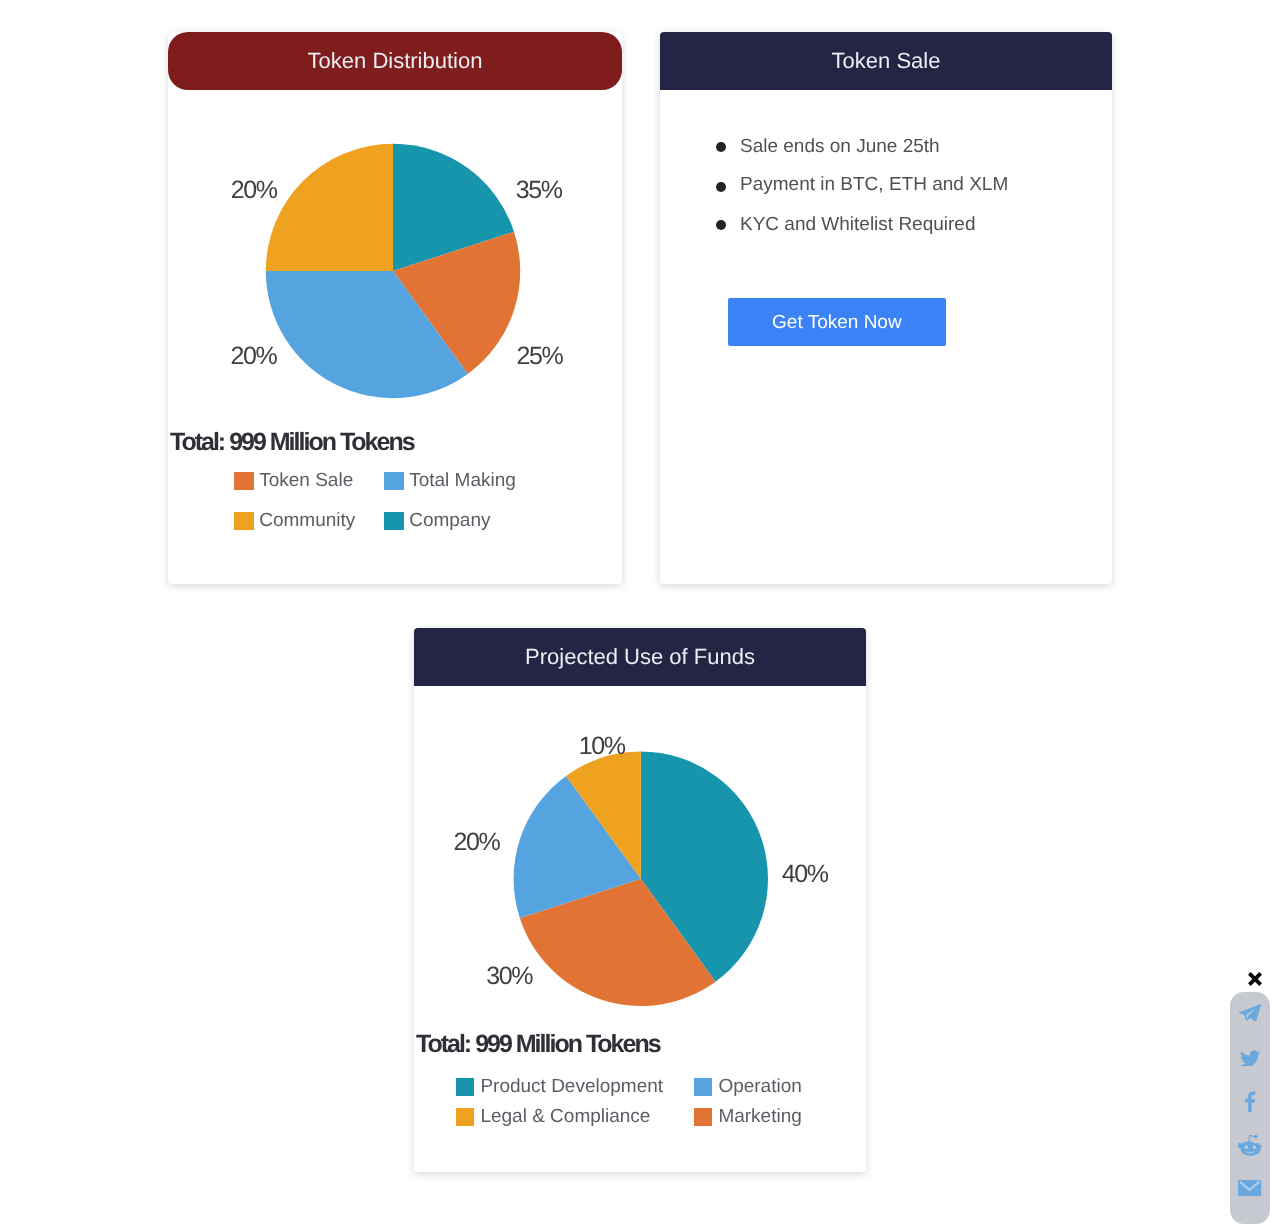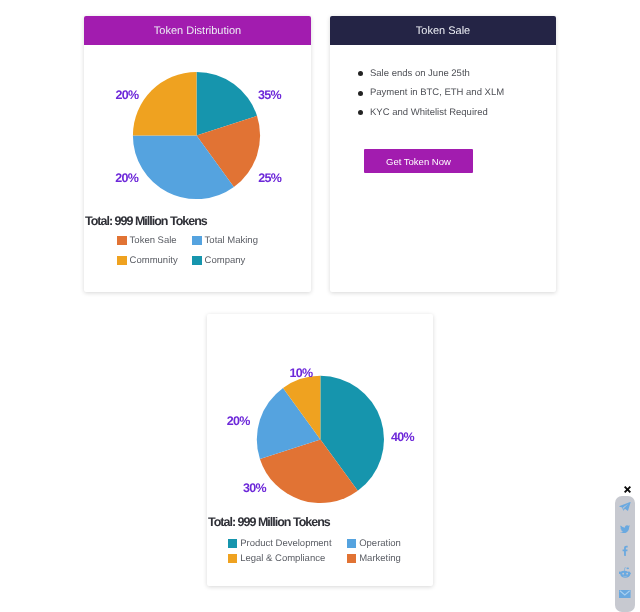--- a/index.html
+++ b/index.html
@@ -7,21 +7,21 @@
        font-family:"Liberation Sans",sans-serif;overflow:hidden;position:relative;
        -webkit-font-smoothing:antialiased;text-rendering:geometricPrecision;}
 
   .card{position:absolute;background:#ffffff;border-radius:2px;
         box-shadow:0 1px 4px rgba(0,0,0,0.16);}
   .card-header{background:#242445;color:#eceef4;text-align:center;
                font-size:11px;line-height:30px;height:29px;
                border-radius:2px 2px 0 0;letter-spacing:0;}
 
   .pie-wrap{position:relative;}
-  .pie-label{position:absolute;font-size:12.5px;font-weight:bold;color:#6d28d9;
+  .pie-label{position:absolute;font-size:12.5px;font-weight:normal;color:#404040;
              white-space:nowrap;letter-spacing:-0.7px;line-height:12px;}
   .total{text-align:left;font-size:12.5px;font-weight:bold;color:#2f3037;
          letter-spacing:-1px;text-indent:1px;line-height:12px;}
 
   .legend{position:absolute;display:grid;grid-template-columns:75px auto;}
   .legend-item{display:flex;align-items:flex-start;font-size:9.5px;color:#5a5d64;
                height:19.7px;white-space:nowrap;}
   #legend3 .legend-item{height:15.2px;}
   .swatch{width:9.6px;height:9px;margin-right:3px;flex:none;margin-top:1px;}
   .legend-label{line-height:11px;}
@@ -38,21 +38,21 @@
   .share{position:absolute;background:#c7c9d0;border-radius:7px;}
   .share a{display:block;position:absolute;left:0;width:100%;height:22px;}
   .share svg{display:block;margin:0 auto;}
   .share-close{position:absolute;font-size:11px;font-weight:bold;color:#050505;
                line-height:1;cursor:pointer;font-family:"DejaVu Sans",sans-serif;}
 </style>
 </head>
 <body>
 
 <div class="card" id="card1" style="left:84px;top:16px;width:227px;height:276px;">
-  <div class="card-header" style="background: #a21caf;">Token Distribution</div>
+  <div class="card-header" style="background: #7f1d1d; border-radius: 10px;">Token Distribution</div>
   <div class="pie-wrap" style="position:absolute;left:0;top:29px;width:227px;height:175px;">
     <svg id="pie1" width="227" height="175">
         <path d="M 112.5 90.5 L 112.50 26.90 A 63.6 63.6 0 0 1 172.99 70.85 Z" fill="#1695ad"></path>
         <path d="M 112.5 90.5 L 172.99 70.85 A 63.6 63.6 0 0 1 149.88 141.95 Z" fill="#e17334"></path>
         <path d="M 112.5 90.5 L 149.88 141.95 A 63.6 63.6 0 0 1 48.90 90.50 Z" fill="#55a3df"></path>
         <path d="M 112.5 90.5 L 48.90 90.50 A 63.6 63.6 0 0 1 112.50 26.90 Z" fill="#efa220"></path>
       </svg>
     <div class="pie-label" style="left:31.4px;top:43.7px;">20%</div>
     <div class="pie-label" style="left:173.9px;top:44.2px;">35%</div>
     <div class="pie-label" style="left:31.3px;top:127.1px;">20%</div>
@@ -79,24 +79,25 @@
     </div>
 </div>
 
 <div class="card" id="card2" style="left:330px;top:16px;width:226px;height:276px;">
   <div class="card-header" style="background: rgb(36, 36, 69);">Token Sale</div>
   <ul class="bullets" id="bullets2" style="position:absolute;left:28px;top:47.6px;width:190px;">
       <li>Sale ends on June 25th</li>
       <li>Payment in BTC, ETH and XLM</li>
       <li>KYC and Whitelist Required</li>
     </ul>
-  <button class="btn" style="left: 34.1px; top: 133px; width: 108.7px; height: 23.6px; background: #a21caf;">Get Token Now</button>
+  <button class="btn" style="left: 34.1px; top: 133px; width: 108.7px; height: 23.6px; background: #3b82f6;">Get Token Now</button>
 </div>
 
 <div class="card" id="card3" style="left:207px;top:314px;width:226px;height:272px;">
+  <div class="card-header" style="background: rgb(36, 36, 69);">Projected Use of Funds</div>
   <div class="pie-wrap" style="position:absolute;left:0;top:29px;width:226px;height:175px;">
     <svg id="pie2" width="226" height="175">
         <path d="M 113.4 96.4 L 113.40 32.80 A 63.6 63.6 0 0 1 150.78 147.85 Z" fill="#1695ad"></path>
         <path d="M 113.4 96.4 L 150.78 147.85 A 63.6 63.6 0 0 1 52.91 116.05 Z" fill="#e17334"></path>
         <path d="M 113.4 96.4 L 52.91 116.05 A 63.6 63.6 0 0 1 76.02 44.95 Z" fill="#55a3df"></path>
         <path d="M 113.4 96.4 L 76.02 44.95 A 63.6 63.6 0 0 1 113.40 32.80 Z" fill="#efa220"></path>
       </svg>
     <div class="pie-label" style="left:55.4px;top:23.9px;margin-left:27px;">10%</div>
     <div class="pie-label" style="left:19.8px;top:72.2px;">20%</div>
     <div class="pie-label" style="left:183.9px;top:88px;">40%</div>

